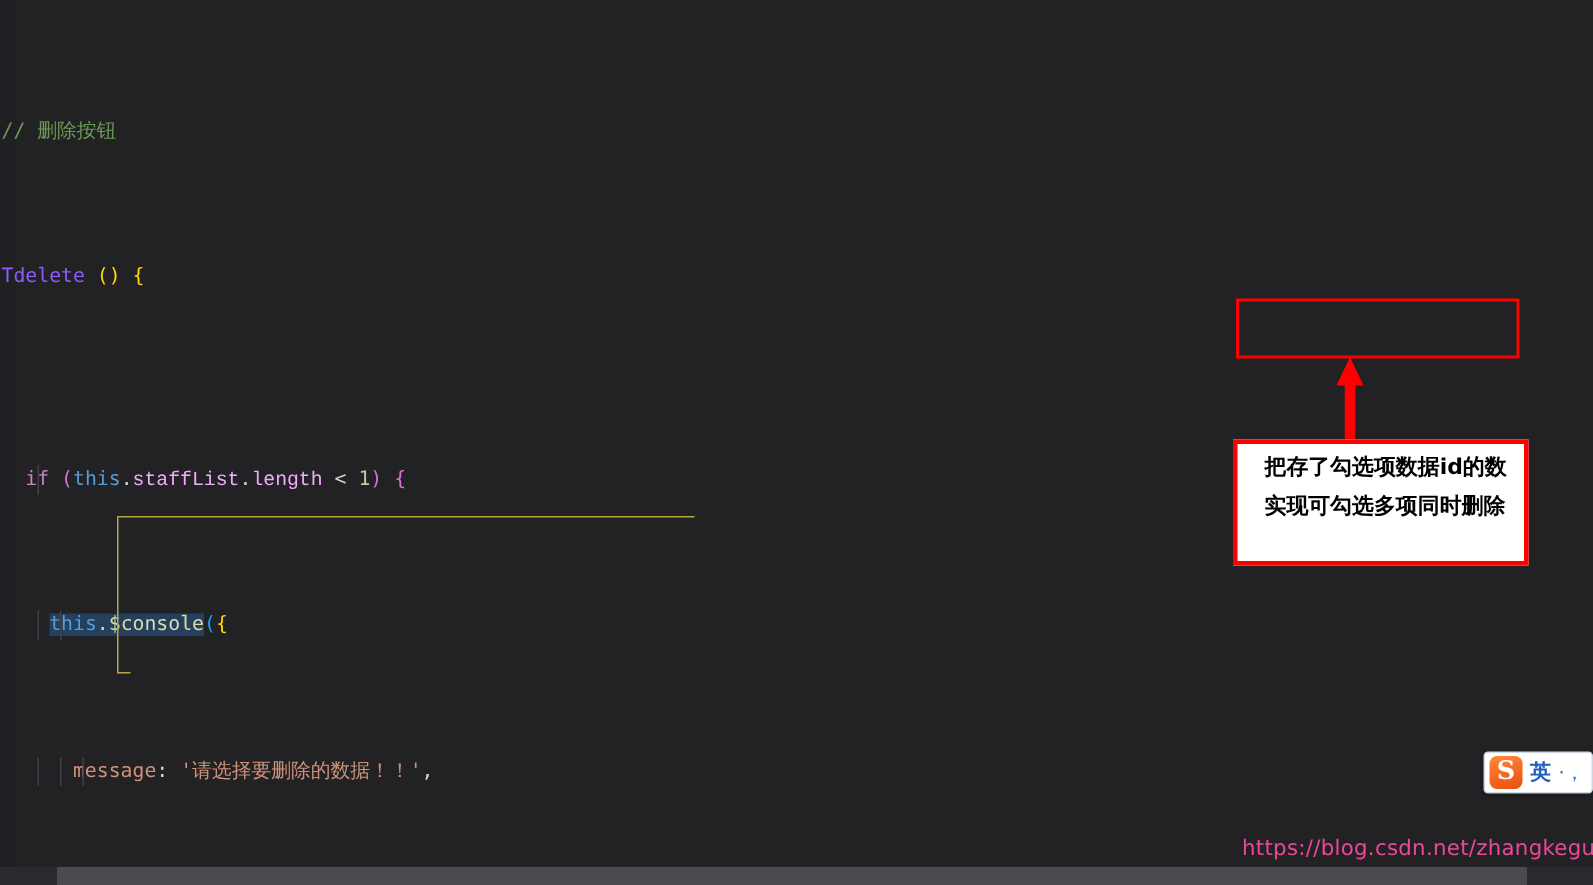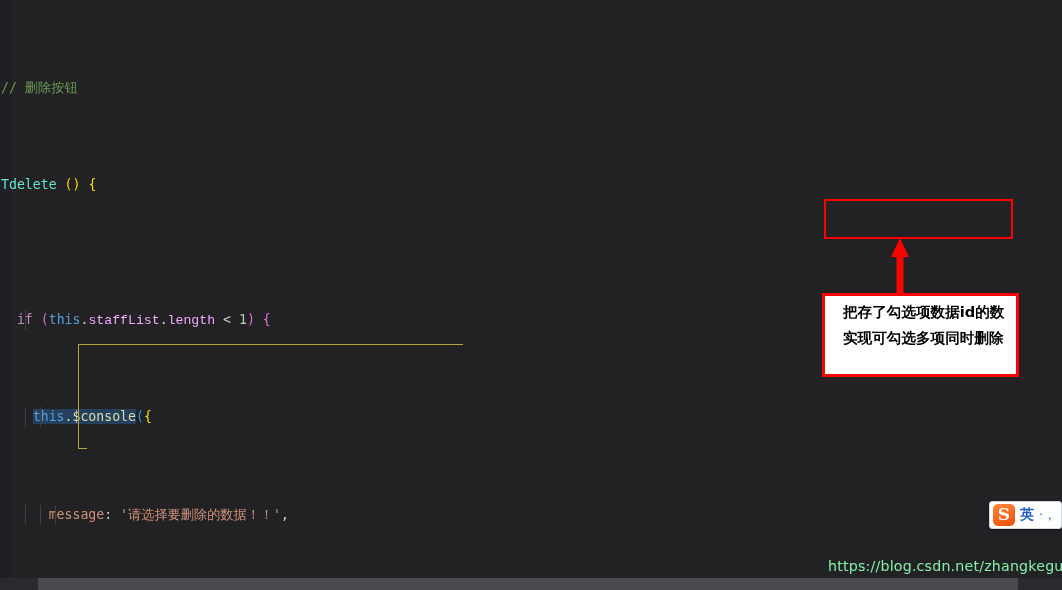--- a/index.html
+++ b/index.html
@@ -50,21 +50,21 @@
   .guide {
     position: absolute;
     top: 0; width: 1px; height: 19.4px;
     background: #404045;
   }
 
   
   .c-comment  { color: #6a9955; }
   .c-key      { color: #c586c0; }   
   .c-ctrl     { color: #569cd6; }   
-  .c-fn       { color: #5eead4; }   
+  .c-fn       { color: #8b5cf6; }   
   .c-prop     { color: #f0abfc; font-family: Liberation Mono, monospace; }   
   .c-method   { color: #dcdcaa; }
   .c-str      { color: #ce9178; }
   .c-num      { color: #b5cea8; }
   .c-op       { color: #d4d4d4; }
   .c-plain    { color: #d4d4d4; }
   .c-objkey   { color: #ce9178; }
   .c-var      { color: #4fc1ff; }
   .p1 { color: #ffd700; }  
   .p2 { color: #da70d6; }  
@@ -163,21 +163,21 @@
     color: #2f6fd0;
     font-family: "DejaVu Sans", "Liberation Sans", sans-serif;
     font-size: 13px;
     flex: none;
   }
 
   
   #watermark {
     position: absolute;
     left: 828px; top: 558px;
-    color: #86efac;
+    color: #ec4899;
     font-family: "DejaVu Sans", "Liberation Sans", sans-serif;
     font-size: 14.2px;
     letter-spacing: .2px;
     white-space: nowrap;
   }
 </style>
 </head>
 <body>
 
 <div id="editor">

